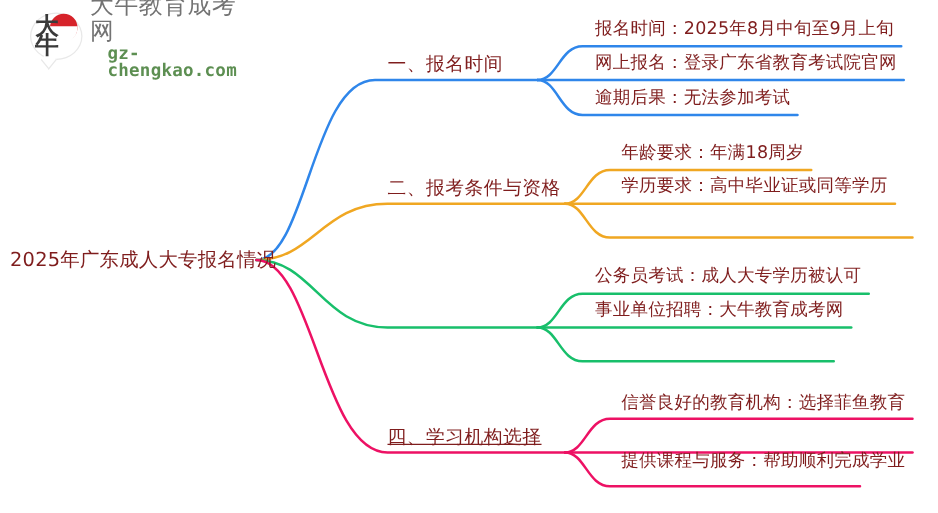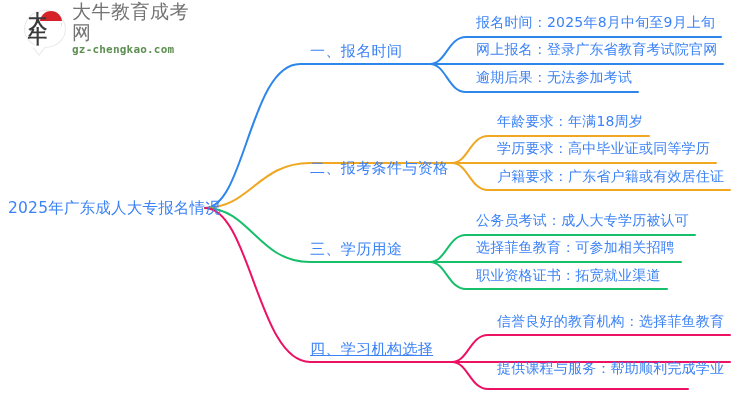--- a/index.html
+++ b/index.html
@@ -36,28 +36,28 @@
     font-family:"DejaVu Sans",sans-serif;font-size:19px;font-weight:bold;color:#3a3a3a;
     line-height:15px;letter-spacing:-1px;
   }
   .logo-text{display:flex;flex-direction:column;justify-content:center;}
   .logo-title{
     font-family:"DejaVu Sans",sans-serif;
     font-size:19px;font-weight:normal;color:#737373;letter-spacing:.5px;line-height:21px;
   }
   .logo-sub{
     font-family:"DejaVu Sans Mono","Liberation Mono",monospace;
-    font-size:11px;font-weight:bold;color:#5d8f52;letter-spacing:.2px;line-height:14px;
+    font-size:14px;font-weight:bold;color:#5d8f52;letter-spacing:.2px;line-height:14px;margin-left:14px;
   }
 
   
   #wires{position:absolute;left:0;top:0;width:750px;height:410px;}
 
   
-  .node{position:absolute;white-space:nowrap;color:#3b82f6;
+  .node{position:absolute;white-space:nowrap;color:#7f1d1d;
          font-family:"DejaVu Sans","Liberation Sans",sans-serif;}
   .root{font-size:15.5px;left:8px;top:198px;letter-spacing:.2px;}
   .branch{font-size:15px;letter-spacing:.4px;}
   .leaf{font-size:14px;letter-spacing:.2px;}
 </style>
 </head>
 <body>
 
 <div id="stage">
 
@@ -99,27 +99,24 @@
     </g>
   </svg>
 
   <div class="node root">2025年广东成人大专报名情况</div>
 
   <div class="node branch" style="left:310px;top:42px;">一、报名时间</div>
   <div class="node leaf" style="left:476px;top:14px;">报名时间：2025年8月中旬至9月上旬</div>
   <div class="node leaf" style="left:476px;top:41px;">网上报名：登录广东省教育考试院官网</div>
   <div class="node leaf" style="left:476px;top:69px;">逾期后果：无法参加考试</div>
 
-  <div class="node branch" style="left:310px;top:159px;">二、报考条件与资格</div>
+  <div class="node branch" style="left:310px;top:141px;">二、报考条件与资格</div>
   <div class="node leaf" style="left:497px;top:113px;">年龄要求：年满18周岁</div>
   <div class="node leaf" style="left:497px;top:140px;text-align:center;">学历要求：高中毕业证或同等学历</div>
-  <div class="node leaf" style="left:497px;top:168px;">户籍要求：广东省户籍或有效居住证</div>
 
-  <div class="node branch" style="left:310px;top:240px;">三、学历用途</div>
   <div class="node leaf" style="left:476px;top:212px;">公务员考试：成人大专学历被认可</div>
-  <div class="node leaf" style="left:476px;top:239px;">选择菲鱼教育：可参加相关招聘</div>
-  <div class="node leaf" style="left:476px;top:267px;">职业资格证书：拓宽就业渠道</div>
+  <div class="node leaf" style="left:476px;top:239px;">事业单位招聘：大牛教育成考网</div>
 
   <div class="node branch" style="left:310px;top:340px;text-decoration:underline;">四、学习机构选择</div>
   <div class="node leaf" style="left:497px;top:313px;">信誉良好的教育机构：选择菲鱼教育</div>
   <div class="node leaf" style="left:497px;top:360px;">提供课程与服务：帮助顺利完成学业</div>
 
 </div>
 
 </body></html>

